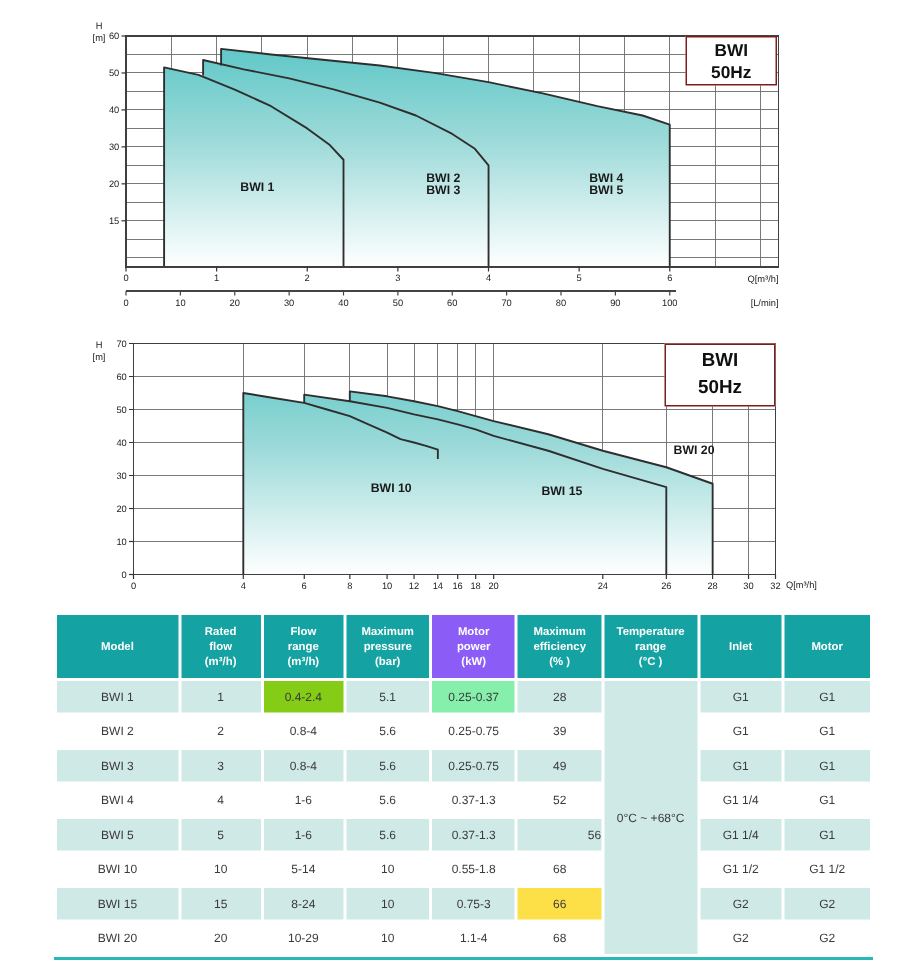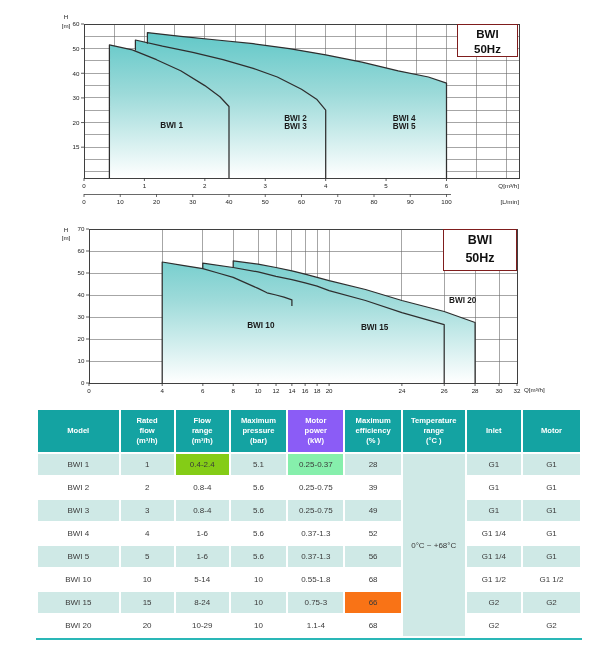--- a/index.html
+++ b/index.html
@@ -331,41 +331,41 @@
           <td>52</td>
           <td>G1 1/4</td>
           <td>G1</td>
         </tr>
         <tr>
           <td style="background: rgb(207, 233, 230);">BWI 5</td>
           <td style="background: rgb(207, 233, 230);">5</td>
           <td style="background: rgb(207, 233, 230);">1-6</td>
           <td style="background: rgb(207, 233, 230);">5.6</td>
           <td style="background: rgb(207, 233, 230);">0.37-1.3</td>
-          <td style="background: rgb(207, 233, 230);">56</td>
+          <td style="background: rgb(207, 233, 230); text-align: right;">56</td>
           <td style="background: rgb(207, 233, 230);">G1 1/4</td>
           <td style="background: rgb(207, 233, 230);">G1</td>
         </tr>
         <tr>
           <td>BWI 10</td>
           <td>10</td>
           <td>5-14</td>
           <td>10</td>
           <td>0.55-1.8</td>
           <td>68</td>
           <td>G1 1/2</td>
           <td>G1 1/2</td>
         </tr>
         <tr>
           <td style="background: rgb(207, 233, 230);">BWI 15</td>
           <td style="background: rgb(207, 233, 230);">15</td>
           <td style="background: rgb(207, 233, 230); margin-left: 47px;">8-24</td>
           <td style="background: rgb(207, 233, 230);">10</td>
           <td style="background: rgb(207, 233, 230);">0.75-3</td>
-          <td style="background: #f97316;">66</td>
+          <td style="background: #fde047;">66</td>
           <td style="background: rgb(207, 233, 230);">G2</td>
           <td style="background: rgb(207, 233, 230);">G2</td>
         </tr>
         <tr>
           <td>BWI 20</td>
           <td>20</td>
           <td>10-29</td>
           <td>10</td>
           <td>1.1-4</td>
           <td>68</td>

